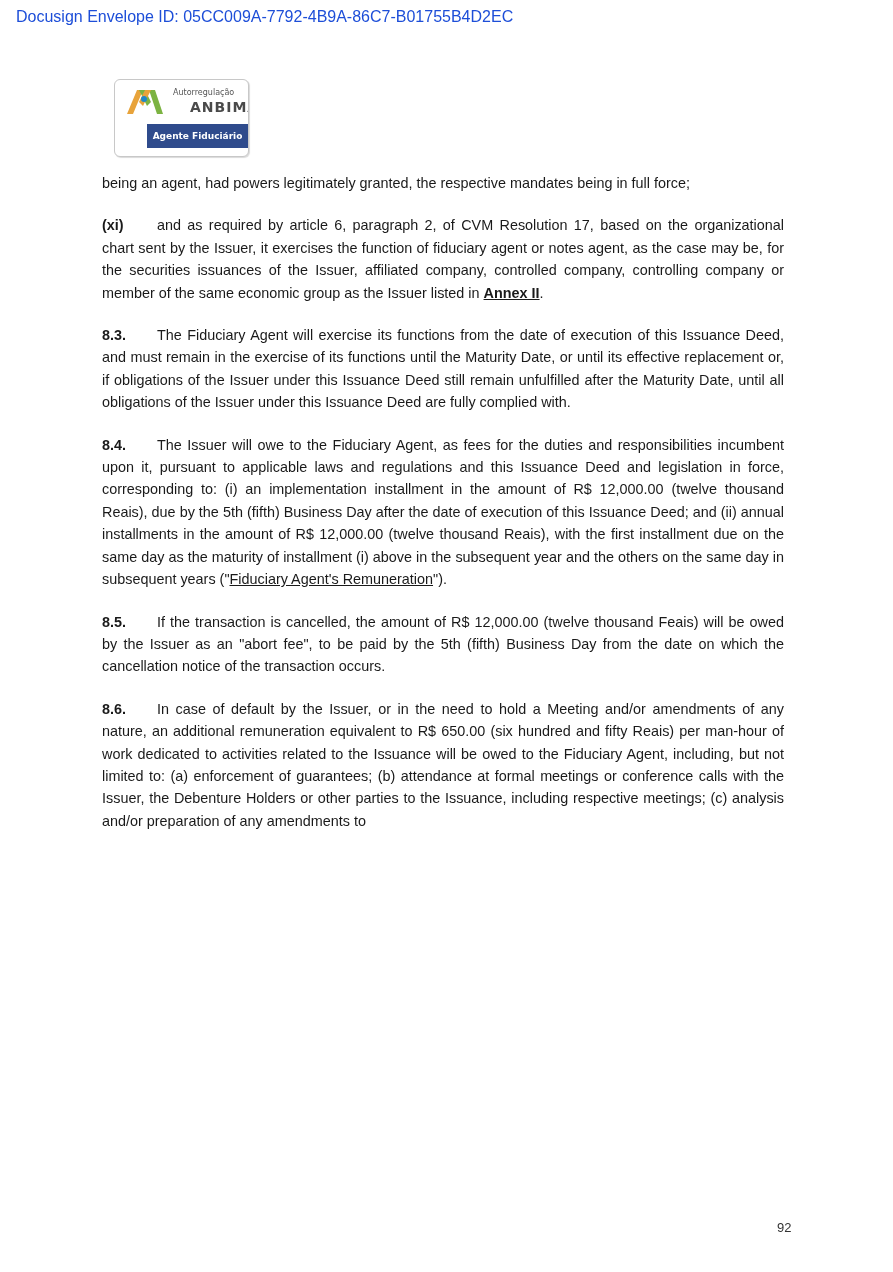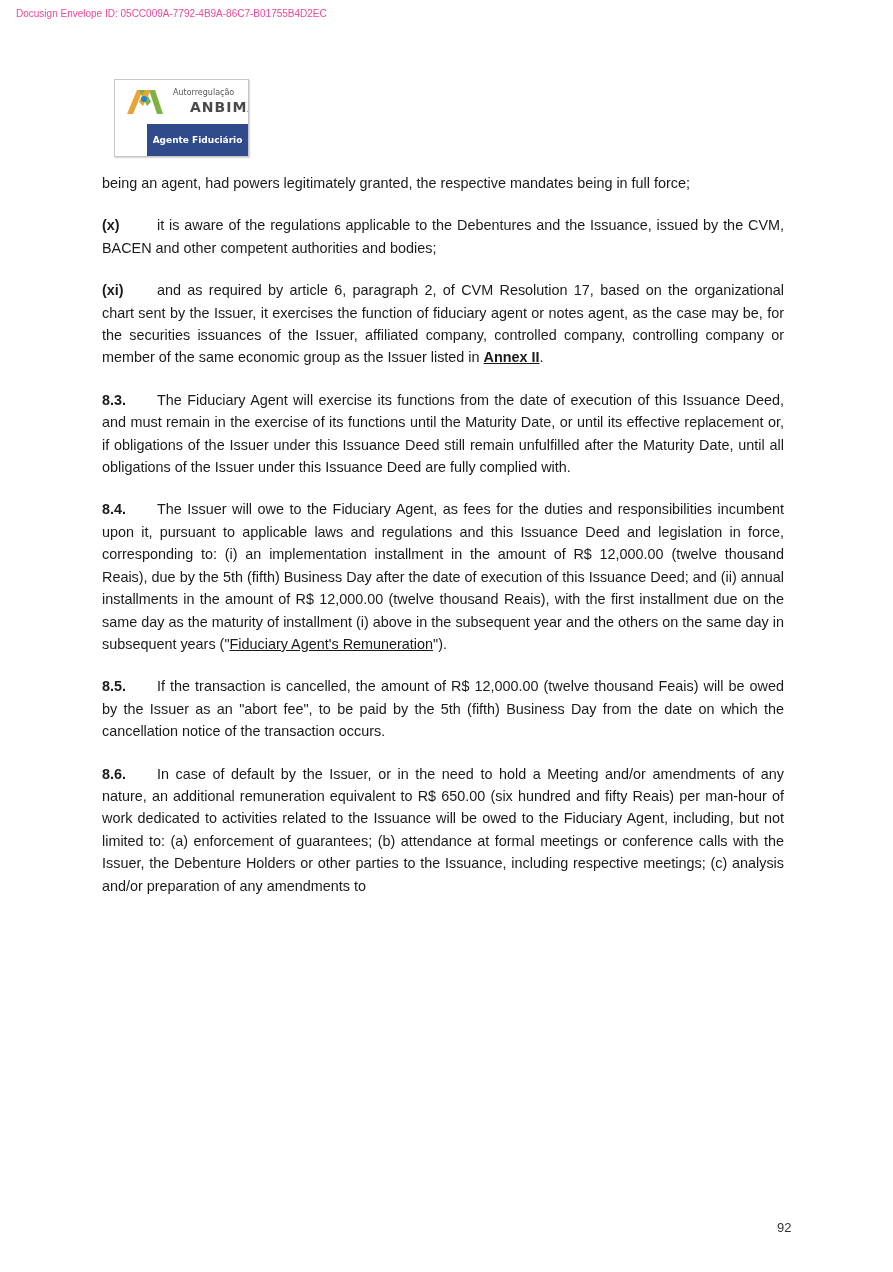--- a/index.html
+++ b/index.html
@@ -1,37 +1,37 @@
 <!DOCTYPE html>
 <html><head>
 <meta charset="utf-8">
 <style>
   html, body { margin: 0; padding: 0; background: #ffffff; }
   body { width: 893px; height: 1272px; position: relative; overflow: hidden; color: #1a1a1a; }
   .envelope {
     position: absolute; left: 16px; top: 8px;
-    font-family: "Liberation Sans", sans-serif; font-size: 10px; color: #ec4899;
+    font-family: "Liberation Sans", sans-serif; font-size: 16px; color: #1d4ed8;
   }
   .logo {
     position: absolute; left: 114px; top: 79px; width: 133px; height: 76px;
-    border: 1px solid #c8c8c8; border-radius: 0; overflow: hidden; background: #fff;
+    border: 1px solid #c8c8c8; border-radius: 6px; overflow: hidden; background: #fff;
     box-shadow: 1px 1px 1px rgba(0,0,0,0.15);
   }
   .logo-top { height: 44px; position: relative; }
   .logo-mark { position: absolute; left: 10px; top: 8px; width: 40px; height: 28px; }
   .logo-sub {
     position: absolute; left: 58px; top: 8px;
     font-family: "DejaVu Sans", sans-serif; font-size: 8px; color: #555;
   }
   .logo-name {
     position: absolute; left: 75px; top: 19px;
     font-family: "DejaVu Sans", sans-serif; font-size: 14px; font-weight: bold; letter-spacing: 1px; color: #4a4a4a;
   }
   .logo-bottom {
-    height: 32px; background: #2f4b8c; color: #fff;
+    height: 24px; background: #2f4b8c; color: #fff;
     font-family: "DejaVu Sans", sans-serif; font-size: 9px; font-weight: bold;
     display: flex; align-items: center; justify-content: center; margin-left: 32px;
   }
   .content {
     position: absolute; left: 102px; top: 172px; width: 690px;
     font-family: "Liberation Sans", sans-serif; font-size: 14.4px; line-height: 22.4px;
     text-align: justify; color: #1a1a1a;
   }
   .content p { margin: 0 8px 20px 0; }
   .num { font-weight: bold; display: inline-block; width: 55px; }
@@ -59,21 +59,20 @@
     <span class="logo-sub">Autorregulação</span>
     <span class="logo-name">ANBIMA</span>
   </div>
   <div class="logo-bottom">Agente Fiduciário</div>
 </div>
 
 <div class="content">
   <p><span>being an agent, had powers legitimately granted, the respective mandates being in full force;</span></p>
 
 
-  <p><span class="num">(x)</span><span>it is aware of the regulations applicable to the Debentures and the Issuance, issued by the CVM, BACEN and other competent authorities and bodies;</span></p>
 
   <p><span class="num">(xi)</span><span>and as required by article 6, paragraph 2, of CVM Resolution 17, based on the organizational chart sent by the Issuer, it exercises the function of fiduciary agent or notes agent, as the case may be, for the securities issuances of the Issuer, affiliated company, controlled company, controlling company or member of the same economic group as the Issuer listed in </span><span class="ub">Annex II</span><span>.</span></p>
 
   <p><span class="num">8.3.</span><span>The Fiduciary Agent will exercise its functions from the date of execution of this Issuance Deed, and must remain in the exercise of its functions until the Maturity Date, or until its effective replacement or, if obligations of the Issuer under this Issuance Deed still remain unfulfilled after the Maturity Date, until all obligations of the Issuer under this Issuance Deed are fully complied with.</span></p>
 
   <p><span class="num">8.4.</span><span>The Issuer will owe to the Fiduciary Agent, as fees for the duties and responsibilities incumbent upon it, pursuant to applicable laws and regulations and this Issuance Deed and legislation in force, corresponding to: (i) an implementation installment in the amount of R$ 12,000.00 (twelve thousand Reais), due by the 5th (fifth) Business Day after the date of execution of this Issuance Deed; and (ii) annual installments in the amount of R$ 12,000.00 (twelve thousand Reais), with the first installment due on the same day as the maturity of installment (i) above in the subsequent year and the others on the same day in subsequent years ("</span><span class="u">Fiduciary Agent's Remuneration</span><span>").</span></p>
 
   <p><span class="num">8.5.</span><span>If the transaction is cancelled, the amount of R$ 12,000.00 (twelve thousand Feais) will be owed by the Issuer as an "abort fee", to be paid by the 5th (fifth) Business Day from the date on which the cancellation notice of the transaction occurs.</span></p>
 
   <p style="text-align-last:left;"><span class="num">8.6.</span><span>In case of default by the Issuer, or in the need to hold a Meeting and/or amendments of any nature, an additional remuneration equivalent to R$ 650.00 (six hundred and fifty Reais) per man-hour of work dedicated to activities related to the Issuance will be owed to the Fiduciary Agent, including, but not limited to: (a) enforcement of guarantees; (b) attendance at formal meetings or conference calls with the Issuer, the Debenture Holders or other parties to the Issuance, including respective meetings; (c) analysis and/or preparation of any amendments to</span></p>

